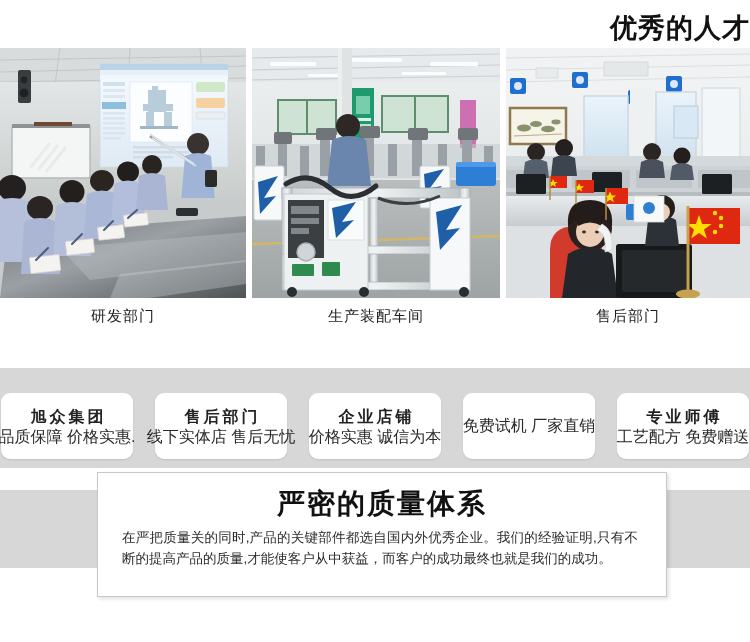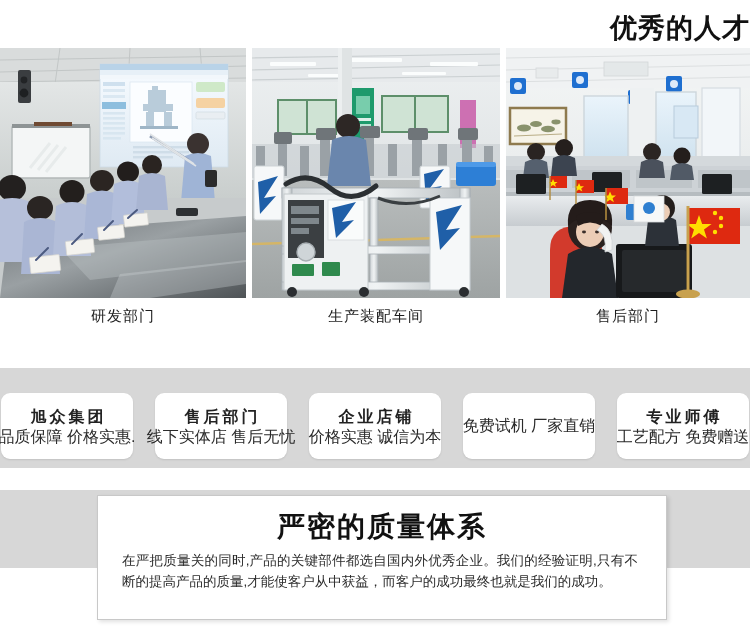--- a/index.html
+++ b/index.html
@@ -110,21 +110,21 @@
     position: absolute;
     left: 0;
     top: 490px;
     width: 750px;
     height: 78px;
     background: #d7d7d7;
   }
   .quality-panel {
     position: absolute;
     left: 97px;
-    top: 495px;
+    top: 472px;
     width: 570px;
     height: 125px;
     background: #ffffff;
     border: 1px solid #c8c8c8;
     box-sizing: border-box;
     box-shadow: 2px 2px 4px rgba(0,0,0,0.12);
   }
   .quality-title {
     text-align: center;
     font-size: 28px;

